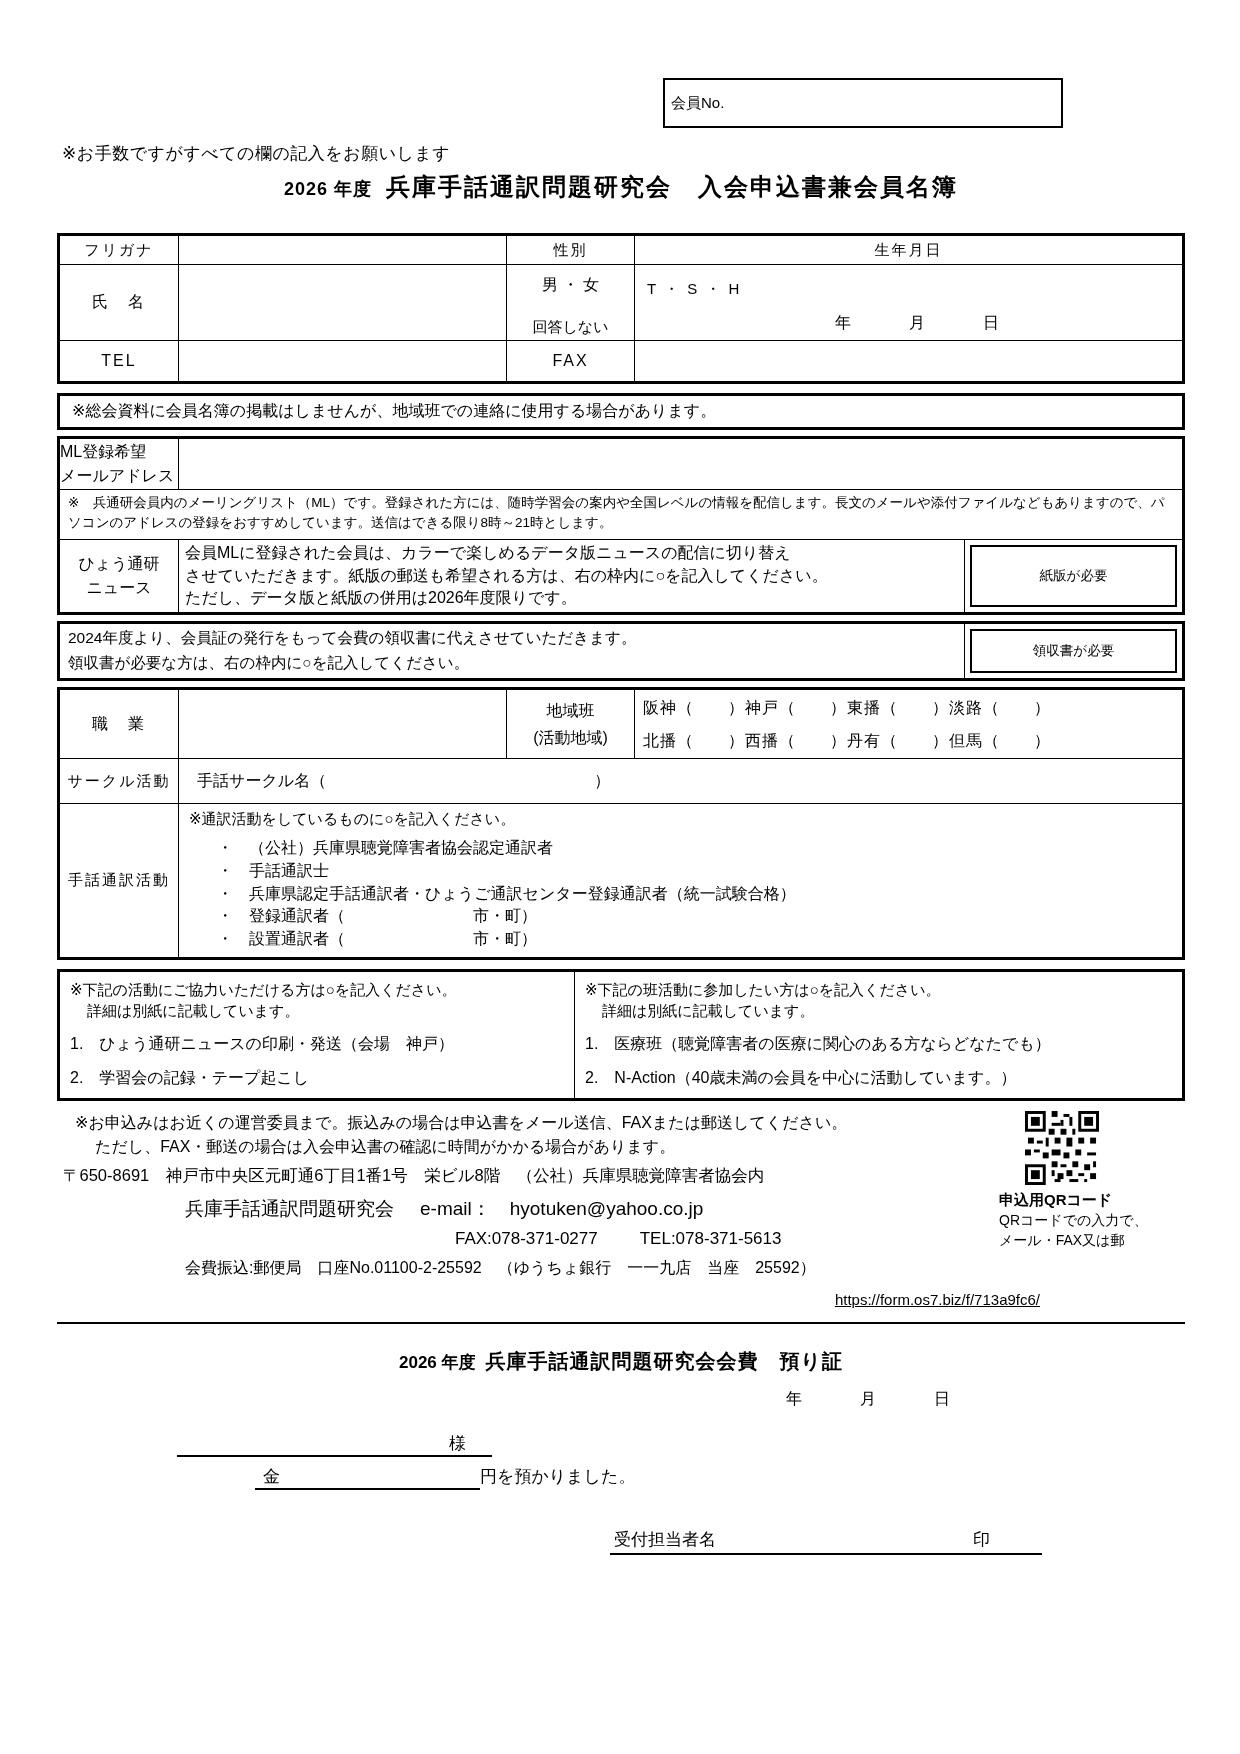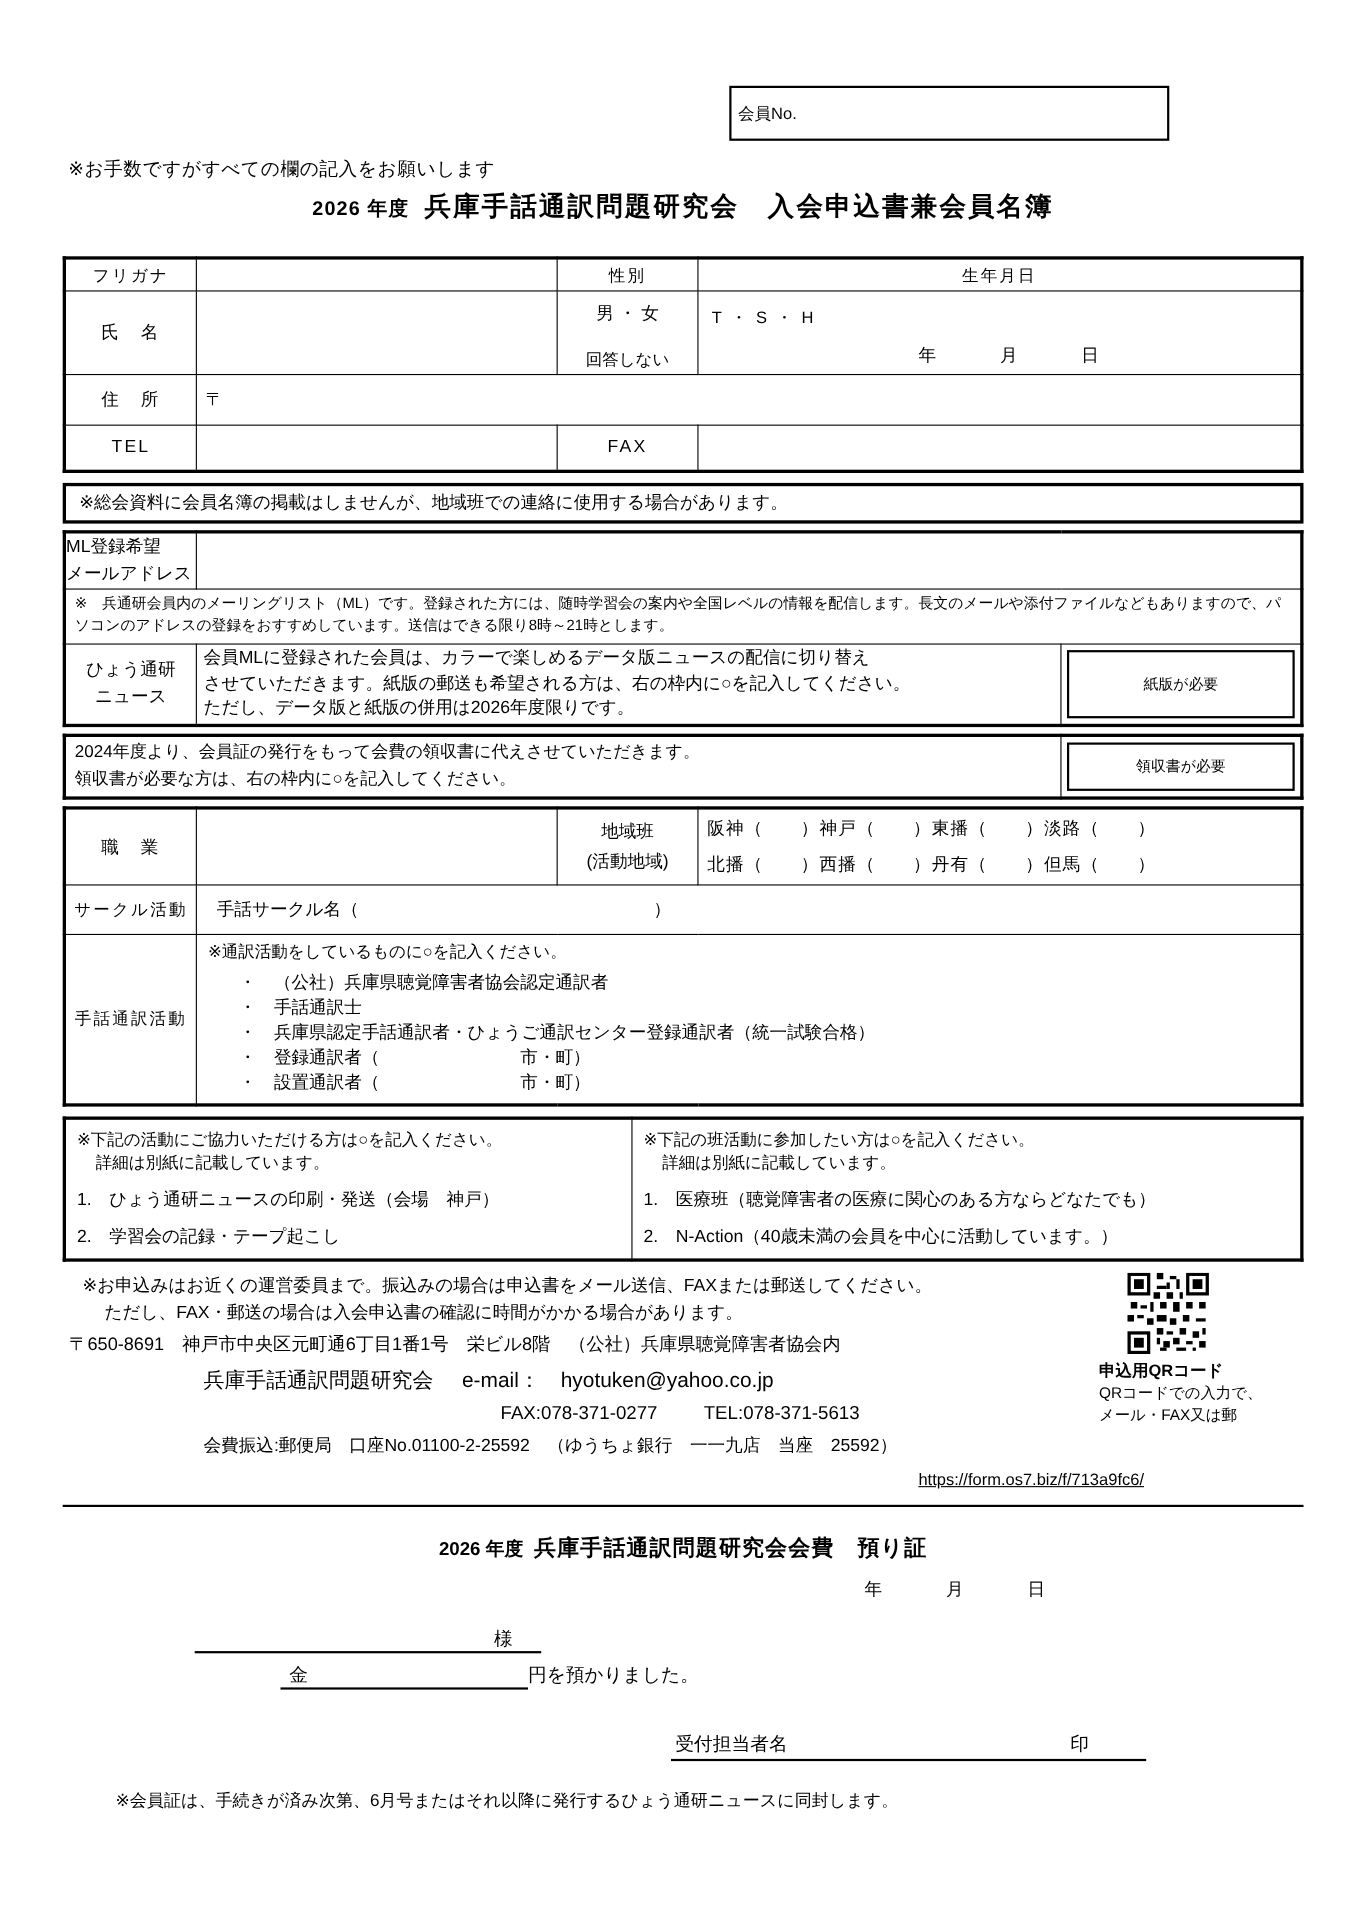--- a/index.html
+++ b/index.html
@@ -154,26 +154,20 @@
       <td></td>
       <td class="gender-cell">
         <div class="g1">男 ・ 女</div>
         <div class="g2">回答しない</div>
       </td>
       <td class="birth-cell">
         <div class="era">T ・ S ・ H</div>
         <div class="birth-date">
           <span>年</span><span>月</span><span>日</span>
         </div>
-      </td>
-    </tr>
-    <tr class="r4">
-      <td class="lbl">住　所</td>
-      <td colspan="3" class="addr-cell">
-        <span>〒</span>
       </td>
     </tr>
     <tr class="r5">
       <td class="lbl">TEL</td>
       <td></td>
       <td class="lbl">FAX</td>
       <td></td>
     </tr>
   </tbody>
     </table>
@@ -383,17 +377,16 @@
     <div class="rc-kin">
       <span class="fill-line"><span>金</span></span><span>円を預かりました。</span>
     </div>
     <div class="rc-staff">
       <span class="fill-line">
         <span>受付担当者名</span>
         <span>印</span>
       </span>
     </div>
     <div class="rc-notes">
-      <div>※会員証は、手続きが済み次第、6月号またはそれ以降に発行するひょう通研ニュースに同封します。</div>
     </div>
   </div>
 
 </div>
 
 </body></html>

